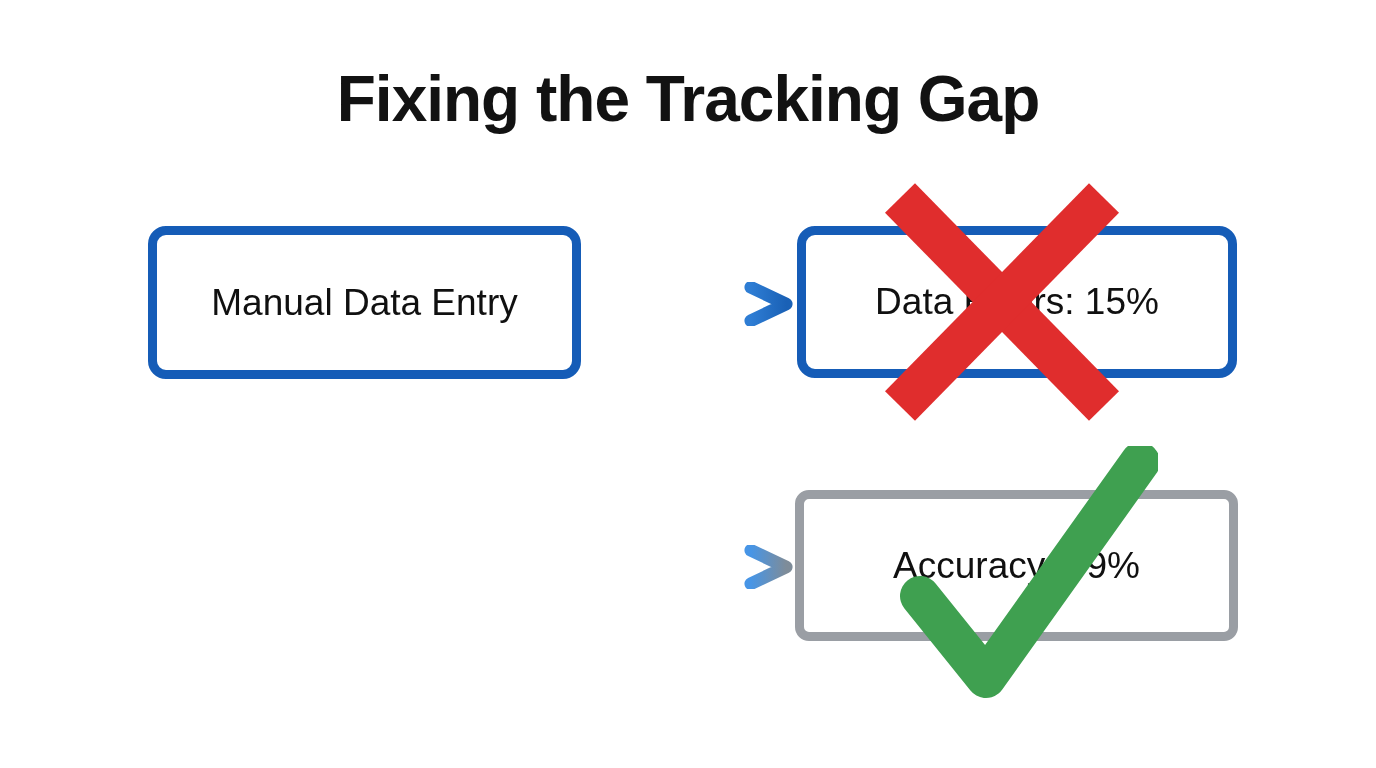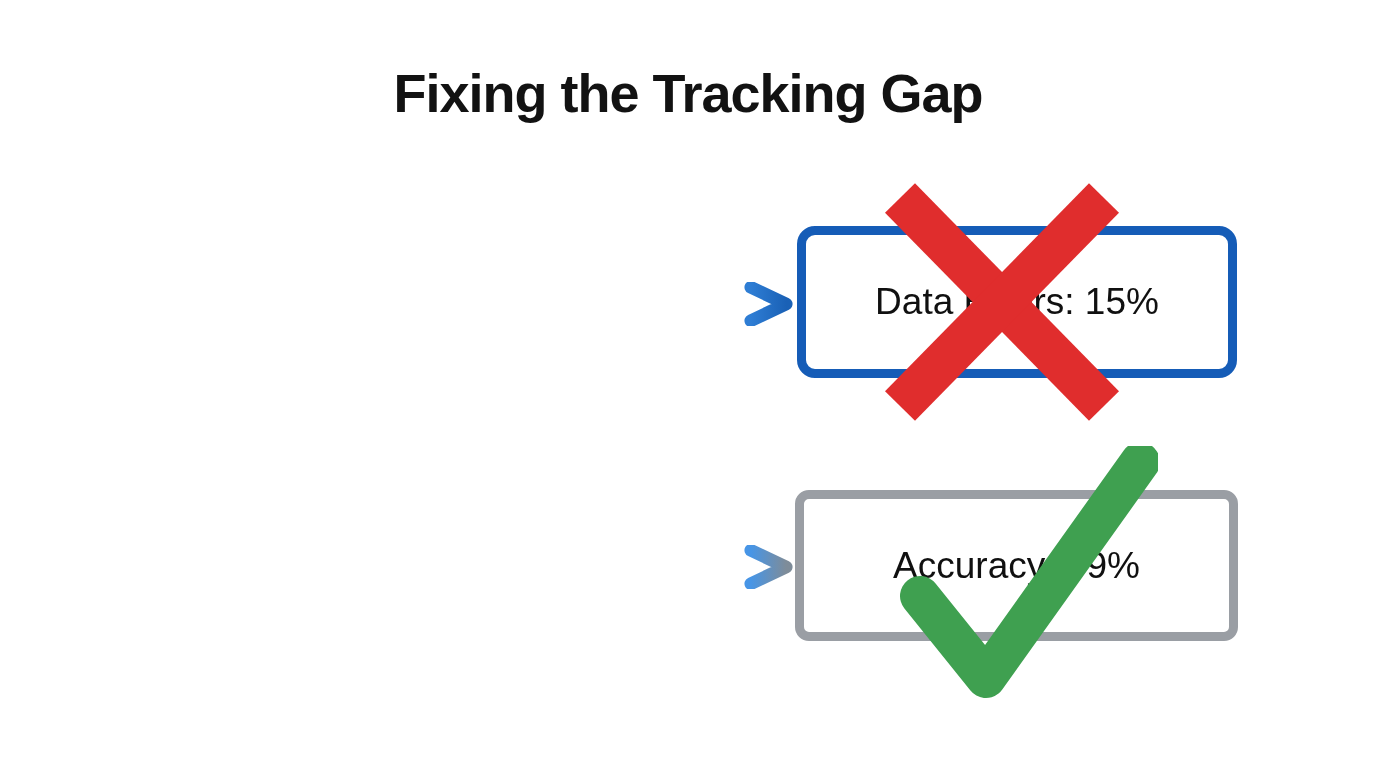--- a/index.html
+++ b/index.html
@@ -15,21 +15,21 @@
     background: #ffffff;
     overflow: hidden;
   }
   .title {
     position: absolute;
     left: 0;
     top: 62px;
     width: 100%;
     margin: 0;
     text-align: center;
-    font-size: 54px;
+    font-size: 64px;
     font-weight: 700;
     letter-spacing: -1px;
     color: #121212;
   }
   .node {
     position: absolute;
     background: #ffffff;
     display: flex;
     align-items: center;
     justify-content: center;
@@ -79,20 +79,23 @@
   .mark-x     { left: 876px; top: 176px; width: 252px; height: 252px; }
   .mark-check { left: 900px; top: 446px; width: 258px; height: 258px; }
 </style>
 </head>
 <body>
 
 <div class="stage">
 
   <h1 class="title">Fixing the Tracking Gap</h1>
 
+  <div class="node node-a">
+    <span class="node-label">Manual Data Entry</span>
+  </div>
 
   <svg class="arrow arrow-top" viewBox="0 0 220 44" aria-hidden="true">
     <defs>
       <linearGradient id="gradTop" x1="0" y1="0" x2="1" y2="0">
         <stop offset="0" stop-color="#2E7DD4"></stop>
         <stop offset="1" stop-color="#1A61B6"></stop>
       </linearGradient>
     </defs>
     <path d="M2,22 H182" stroke="url(#gradTop)" stroke-width="11" fill="none"></path>
     <path d="M174,5 L210,22 L174,39" stroke="url(#gradTop)" stroke-width="13" fill="none" stroke-linejoin="round" stroke-linecap="round"></path>

